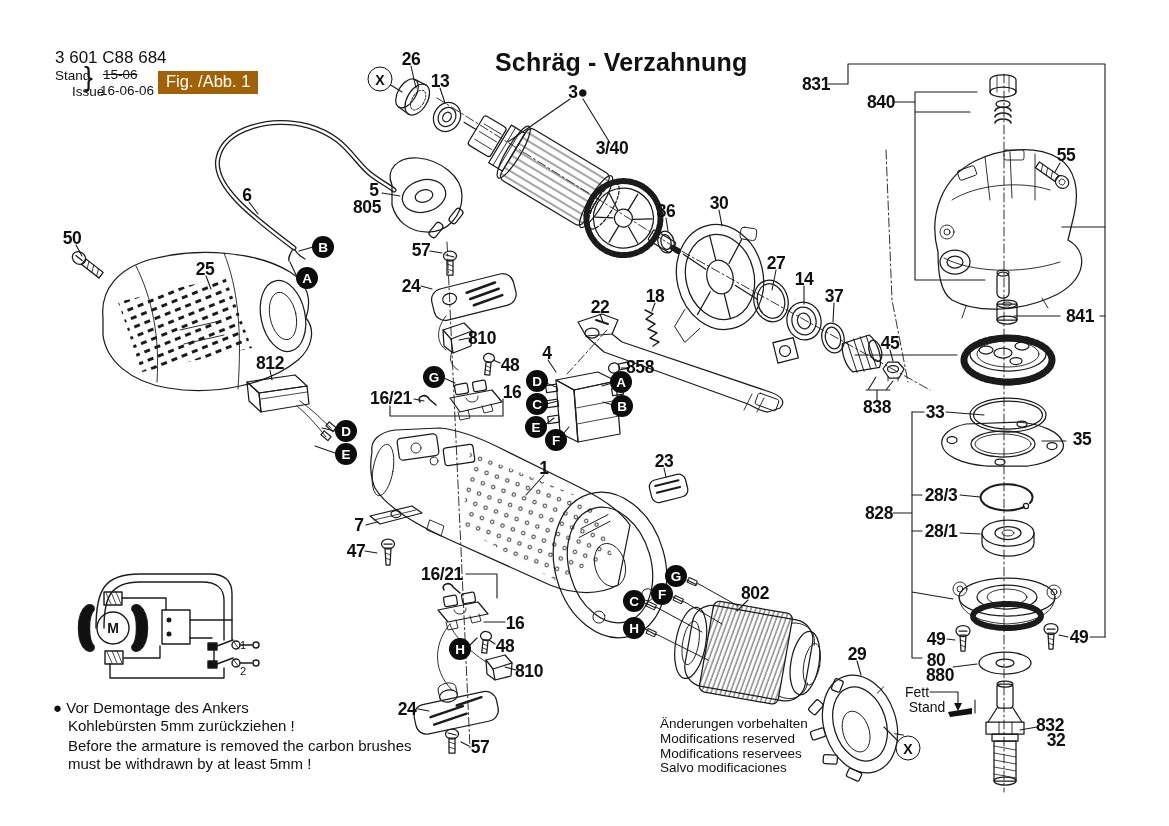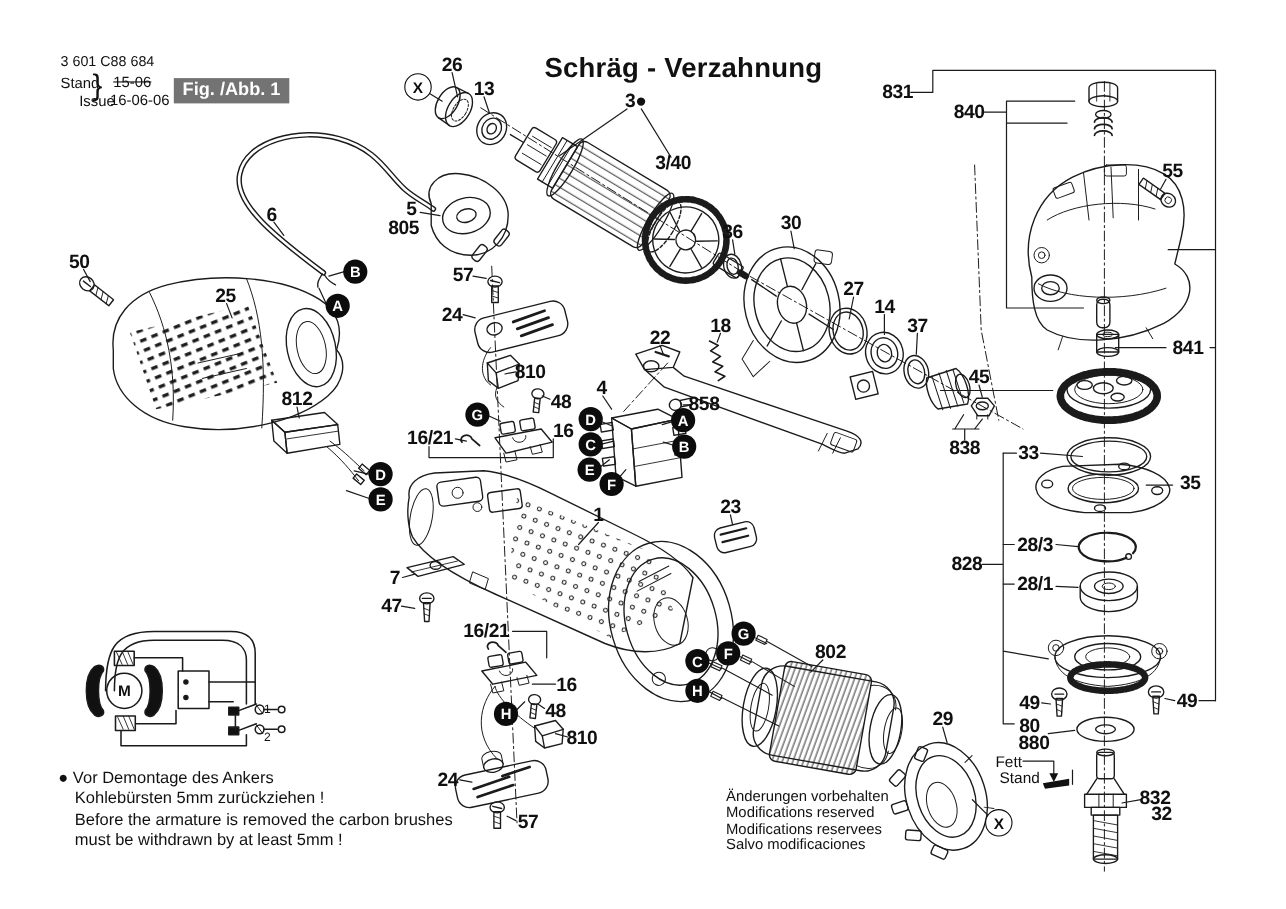--- a/index.html
+++ b/index.html
@@ -10,26 +10,26 @@
   #labels{position:absolute;left:0;top:0;width:100%;height:100%;pointer-events:none;padding-left:22px;}
   .lbl{position:absolute;transform:translate(-50%,-50%);white-space:nowrap;}
   .p{font-size:17.5px;font-weight:700;letter-spacing:-0.4px;color:#101010;}
   .c{width:22px;height:22px;border-radius:50%;background:#0c0c0c;color:#fff;
      display:flex;align-items:center;justify-content:center;font-size:13.5px;font-weight:700;}
   .cx{width:23px;height:23px;border-radius:50%;background:#fff;border:1.8px solid #0c0c0c;color:#0c0c0c;
      display:flex;align-items:center;justify-content:center;font-size:14px;font-weight:700;}
   .pl{font-size:14px;font-weight:400;color:#101010;}
   .sb{font-size:14px;font-weight:700;}
   .ss{font-size:11px;font-weight:400;}
-  #hdr-pn{left:55px;top:48px;font-size:13px;}
+  #hdr-pn{left:55px;top:48px;font-size:17px;}
   .silbl{font-size:13.5px;}
   #brace{left:84px;top:62px;font-size:27px;font-weight:400;}
   #standv{left:103px;top:67px;font-size:13.5px;text-decoration:line-through;}
   #issuev{left:100px;top:83px;font-size:13.5px;}
-  #figbox{left:158px;top:71px;background:#737373;color:#fff;font-weight:700;font-size:16.5px;padding:1px 8px 3px;}
+  #figbox{left:158px;top:71px;background:#a16207;color:#fff;font-weight:400;font-size:16.5px;padding:1px 8px 3px;}
   #title{left:495px;top:48px;font-size:25px;font-weight:700;letter-spacing:0.2px;}
   #warn{left:53px;top:699px;font-size:15px;line-height:18px;}
   #warn .en{margin-top:2px;}
   #warn .ind{margin-left:15px;}
   #mods{left:660px;top:717px;font-size:13.5px;line-height:14.8px;}
 </style>
 </head>
 <body>
 
 <div id="stage">

